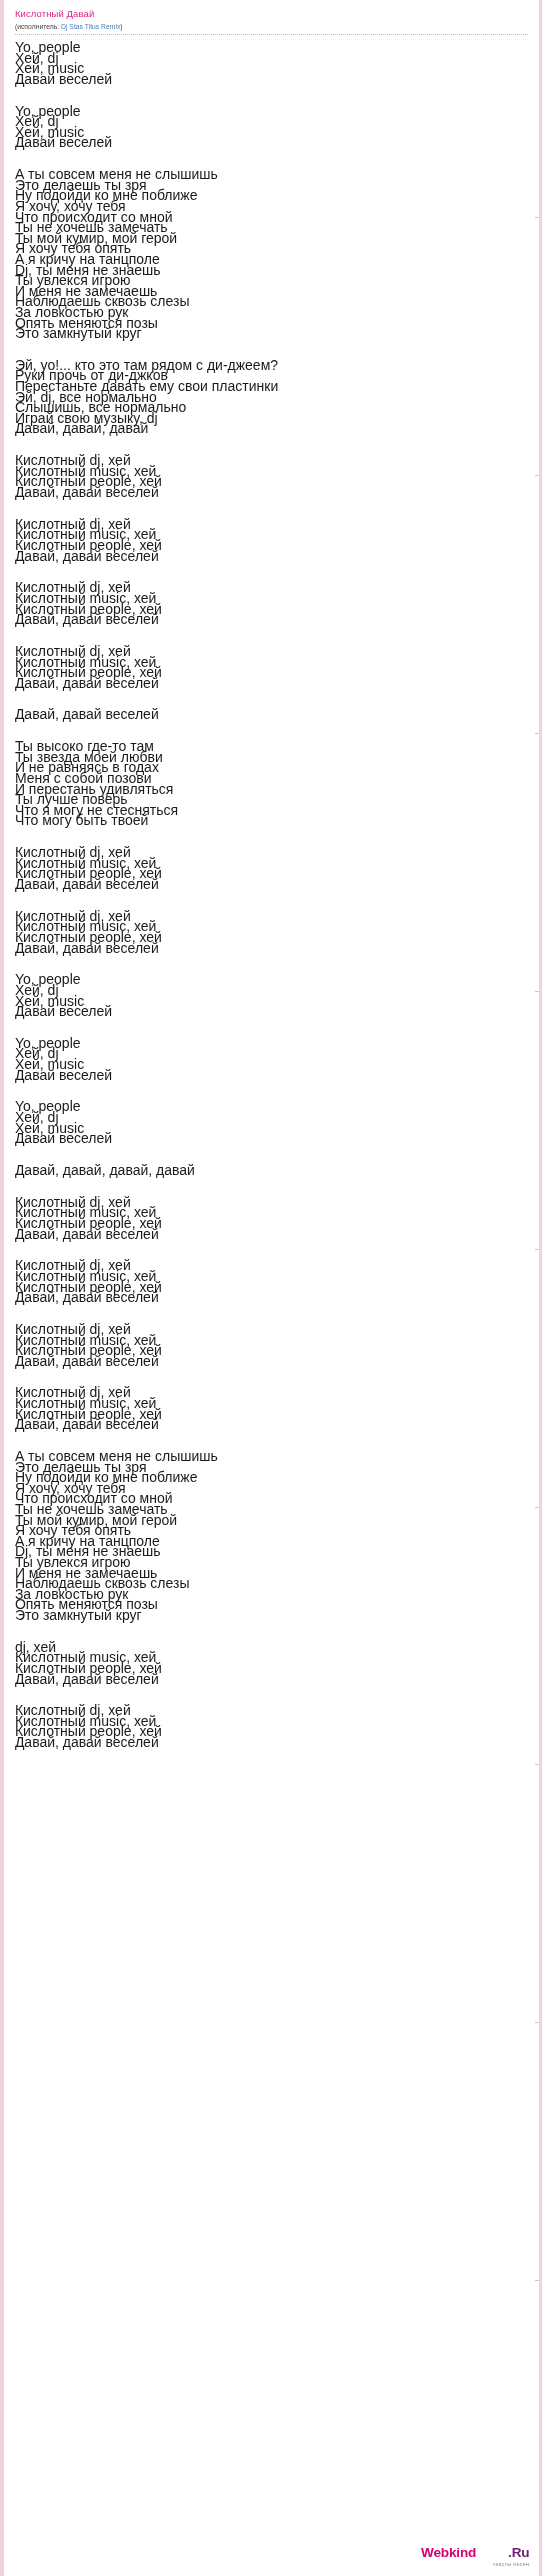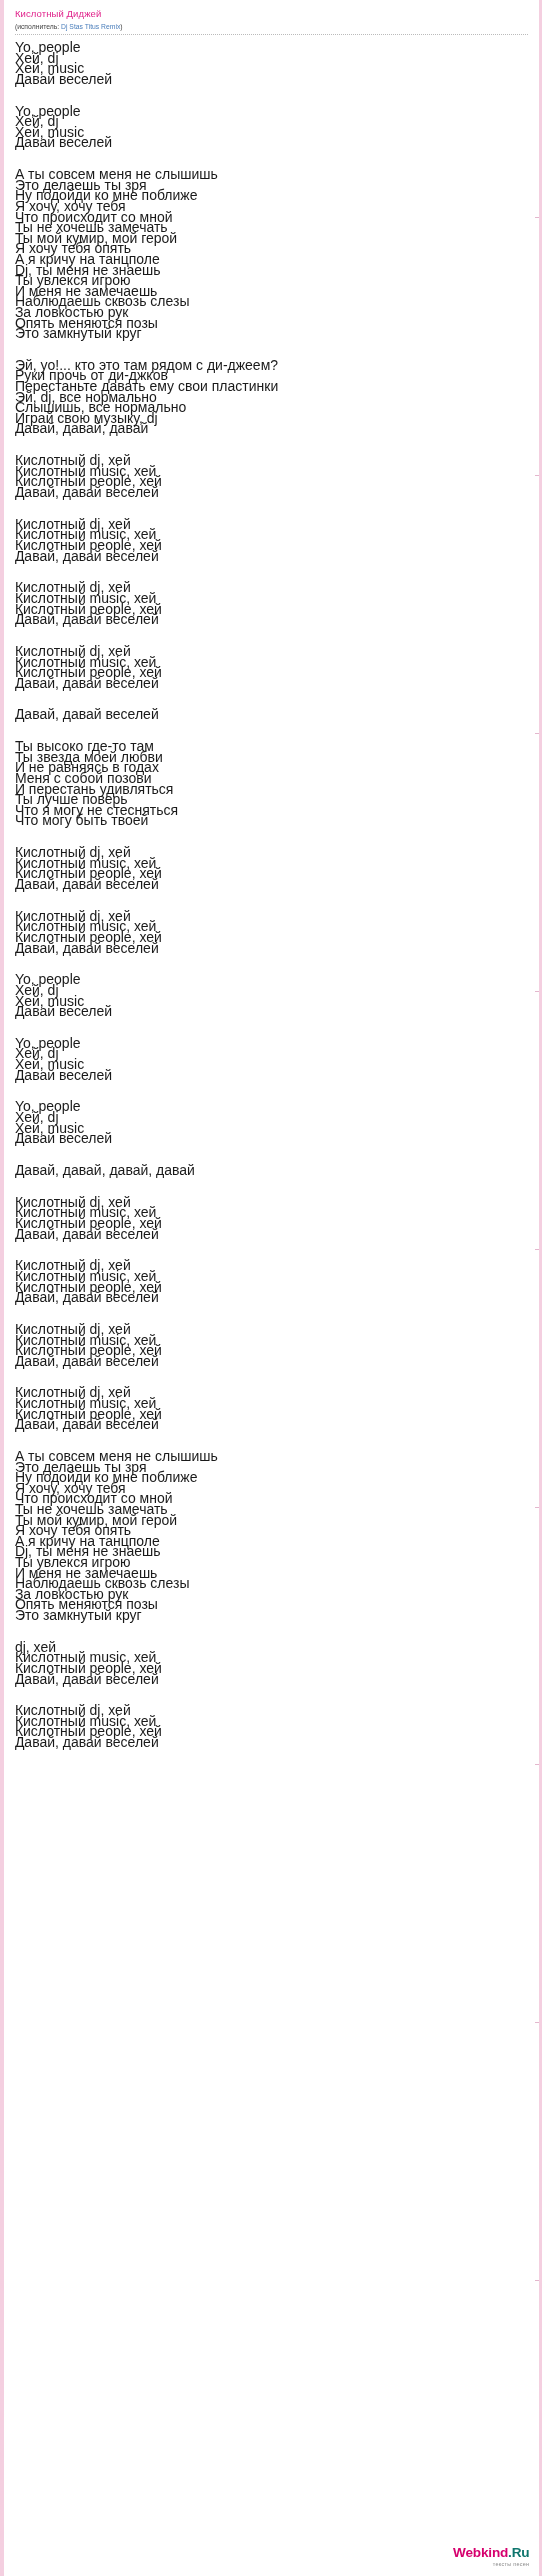--- a/index.html
+++ b/index.html
@@ -73,21 +73,22 @@
     bottom: 9.5px;
     text-align: right;
   }
   .brand {
     font-size: 13.6px;
     font-weight: bold;
     color: #d6006e;
     letter-spacing: -0.2px;
   }
   .brand .ru {
-    color: #0f766e;
+    color: #701a75;
+    margin-left: 32px;
   }
   .brand-sub {
     font-size: 5.4px;
     color: #8a8a8a;
     letter-spacing: 0.3px;
     margin-top: 0.7px;
   }
   .tick {
     position: absolute;
     right: 4.1px;
@@ -106,21 +107,21 @@
   <div class="tick" style="top:217px"></div>
   <div class="tick" style="top:475px"></div>
   <div class="tick" style="top:733px"></div>
   <div class="tick" style="top:991px"></div>
   <div class="tick" style="top:1249px"></div>
   <div class="tick" style="top:1507px"></div>
   <div class="tick" style="top:1764px"></div>
   <div class="tick" style="top:2022px"></div>
   <div class="tick" style="top:2280px"></div>
 
-  <h1 class="title">Кислотный Диджей</h1>
+  <h1 class="title">Кислотный Давай</h1>
 
   <div class="performer"><span>(исполнитель:</span> <a href="#">Dj Stas Titus Remix</a><span>)</span></div>
 
   <div class="divider"></div>
 
   <div class="lyrics">Yo, people
 Хей, dj
 Хей, music
 Давай веселей
 

